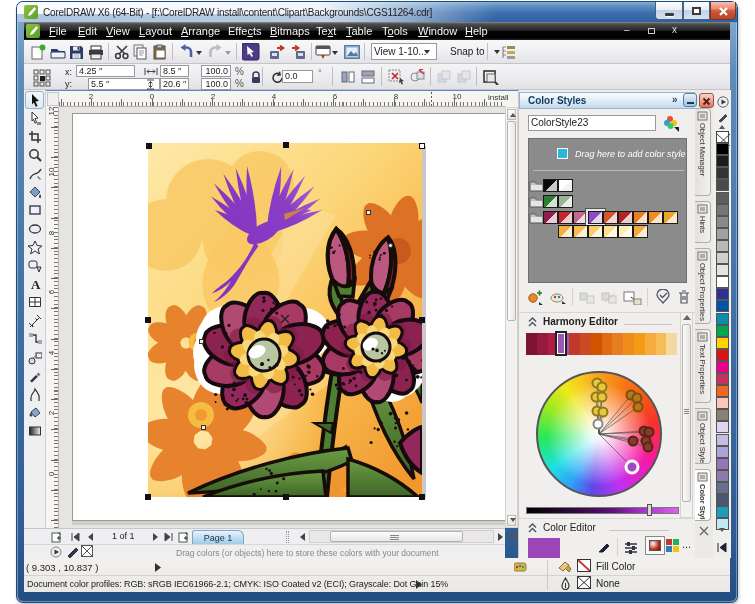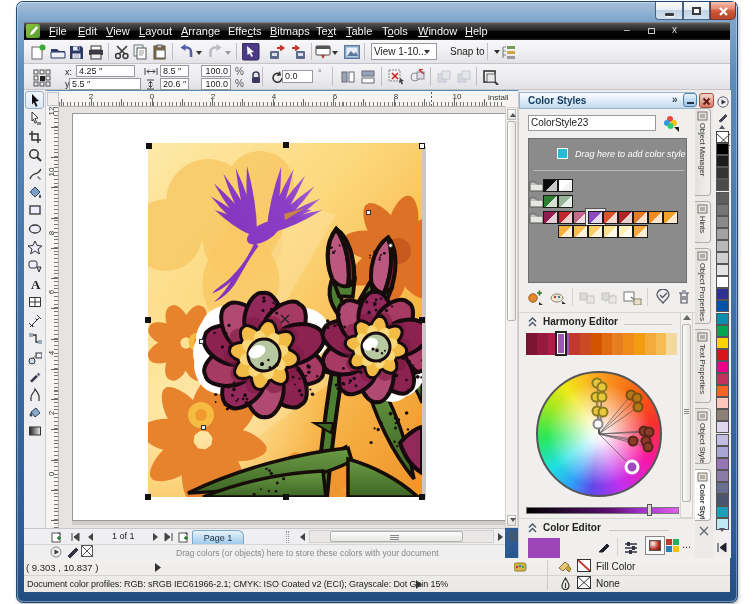--- a/index.html
+++ b/index.html
@@ -9,20 +9,31 @@
  background:linear-gradient(180deg,#a7c0da 0%,#7ea6cc 3%,#5d8cba 12%,#3e6ea3 55%,#2e5b94 90%,#224d80 100%);
  box-shadow:inset 0 0 0 1px rgba(255,255,255,.35), 0 0 0 1px #1e4a78, 1px 2px 4px rgba(0,0,0,.35)}
 .sep{width:1px;background:#c0bec3;position:absolute;top:3px;bottom:3px}
 .inp{position:absolute;background:#fff;border:1px solid #9b99a0;font-size:9px;color:#1a1a1a;line-height:11px;padding:0 2px;white-space:nowrap;overflow:hidden}
 .caret{position:absolute;top:51px;width:0;height:0;border-left:3px solid transparent;border-right:3px solid transparent;border-top:4px solid #333}
 </style></head>
 <body>
 <div id="scene">
 <div id="win"></div>
 
+<div class="abs" id="titlebar" style="left:17px;top:2px;width:720px;height:20px;border-radius:6px 6px 0 0;overflow:hidden">
+ <div class="abs" style="left:0;top:0;right:0;bottom:0;background:linear-gradient(180deg,#87aed4 0%,#5e8fc2 20%,#3d6fae 55%,#2e5f9e 100%)"></div>
+ <div class="abs" style="left:0;top:0;width:520px;bottom:0;background:linear-gradient(90deg,rgba(250,252,255,1) 0%,rgba(244,248,253,.98) 58%,rgba(244,248,253,0) 92%)"></div>
+ <div class="abs" style="left:0;top:12px;width:460px;bottom:0;background:linear-gradient(90deg,rgba(150,178,212,.75) 0%,rgba(120,155,198,.5) 55%,rgba(120,155,198,0) 95%)"></div>
+ <div class="abs" style="left:7px;top:3px;width:14px;height:14px;background:linear-gradient(135deg,#8dc63f,#5a9e2f);border-radius:2px">
+   <svg width="14" height="14">
+          <path d="M10.5 2 L5 8 L4 11 L7 10 L12 4 Z" fill="#fff"></path>
+        </svg>
+ </div>
+ <div class="abs" style="left:26px;top:5px;font-size:10px;color:#222;letter-spacing:-0.2px">CorelDRAW X6 (64-Bit) - [f:\CorelDRAW install\content\Clipart\Backgrounds\CGS11264.cdr]</div>
+</div>
 
 <div class="abs" style="left:655px;top:2px;width:28px;height:18px;border:1px solid #44627f;border-top:none;border-radius:0 0 0 4px;background:linear-gradient(180deg,#fdfeff, #e7eef6 45%,#c3d3e3 50%,#d4e2ef)">
   <div class="abs" style="left:9px;top:11px;width:9px;height:3px;background:#3b3b3b;border-radius:1px;box-shadow:0 1px 0 rgba(255,255,255,.8)"></div>
     </div>
 <div class="abs" style="left:683px;top:2px;width:27px;height:18px;border:1px solid #44627f;border-top:none;background:linear-gradient(180deg,#fdfeff, #e7eef6 45%,#c3d3e3 50%,#d4e2ef)">
   <div class="abs" style="left:8px;top:5px;width:9px;height:8px;border:2px solid #3b3b3b;background:#fff"></div>
     </div>
 <div class="abs" style="left:710px;top:2px;width:26px;height:18px;border:1px solid #7c3328;border-top:none;border-radius:0 0 5px 0;background:linear-gradient(180deg,#f5c0af,#e78971 40%,#d35f3e 50%,#c14e31 70%,#b8482c)">
   <svg class="abs" style="left:7px;top:4px" width="11" height="11">
         <path d="M2 2 L9 9 M9 2 L2 9" stroke="#fff" stroke-width="2.2"></path>
@@ -149,21 +160,21 @@
           <rect x="14" y="8" width="4" height="4"></rect>
           <rect x="2" y="14" width="4" height="4"></rect>
           <rect x="8" y="14" width="4" height="4"></rect>
           <rect x="14" y="14" width="4" height="4"></rect>
         </g>
    <rect x="8" y="8" width="5" height="5" fill="#222"></rect>
       </svg>
  <span class="abs" style="left:41px;top:3px">x:</span>
       <span class="abs" style="left:41px;top:15px">y:</span>
  <div class="inp" style="left:52px;top:1px;width:59px;height:12px">4.25 ″</div>
- <div class="inp" style="left:45px;top:14px;width:72px;height:12px">5.5 ″</div>
+ <div class="inp" style="left:64px;top:14px;width:72px;height:12px">5.5 ″</div>
  <svg class="abs" style="left:120px;top:3px" width="14" height="9">
         <path d="M1 1 v7 M13 1 v7 M3 4.5 h8 M3 4.5 l2 -2 m-2 2 l2 2 M11 4.5 l-2 -2 m2 2 l-2 2" stroke="#444" fill="none"></path>
       </svg>
  <svg class="abs" style="left:122px;top:15px" width="9" height="11">
         <path d="M1 1 h7 M1 10 h7 M4.5 2.5 v6 M4.5 2.5 l-2 2 m2 -2 l2 2 M4.5 8.5 l-2 -2 m2 2 l2 -2" stroke="#444" fill="none"></path>
       </svg>
  <div class="inp" style="left:136px;top:1px;width:29px;height:12px">8.5 ″</div>
  <div class="inp" style="left:136px;top:14px;width:29px;height:12px">20.6 ″</div>
  <div class="sep" style="left:196px"></div>
  <div class="inp" style="left:177px;top:1px;width:30px;height:12px;text-align:right">100.0</div>
@@ -503,21 +514,21 @@
   <circle cx="96" cy="96" r="6" fill="#a048c0" stroke="#fff" stroke-width="3"></circle>
  </svg>
 
  <div class="abs" style="left:7px;top:417px;width:153px;height:7px;background:linear-gradient(90deg,#000,#5a1070 55%,#a030c8 75%,#e060e8 100%);border:1px solid #777"></div>
  <div class="abs" style="left:128px;top:414px;width:5px;height:12px;background:#d8d6d3;border:1px solid #555"></div>
 
  <div class="abs" style="left:0;top:428px;width:177px;height:18px;border-top:1px solid #d8d6d3">
   <svg class="abs" style="left:9px;top:4px" width="9" height="10">
         <path d="M1 4.5 L4.5 1 L8 4.5 M1 9 L4.5 5.5 L8 9" fill="none" stroke="#456" stroke-width="1.4"></path>
       </svg>
-  <span class="abs" style="left:24px;top:3px;font-size:10px;font-weight:bold;color:#222">Color Editor</span>
+  <span class="abs" style="left:24px;top:3px;font-size:10px;font-weight:normal;color:#222">Color Editor</span>
   <div class="abs" style="left:90px;top:11px;width:60px;height:1px;background:#c8c6c3"></div>
  </div>
 
  <div class="abs" style="left:9px;top:448px;width:32px;height:20px;background:#9b45b8"></div>
  <svg class="abs" style="left:78px;top:450px" width="14" height="14">
       <path d="M2 12 L8 6 l2 2 L6 12 Z M8 6 l2 -2 l2 2 l-2 2" fill="#223" stroke="#223"></path>
     </svg>
  <div class="abs" style="left:98px;top:448px;width:1px;height:18px;background:#d5d3d0"></div>
  <svg class="abs" style="left:104px;top:450px" width="16" height="14">
       <path d="M2 4 h12 M2 8 h12 M2 12 h12" stroke="#334" stroke-width="1.4"></path>

